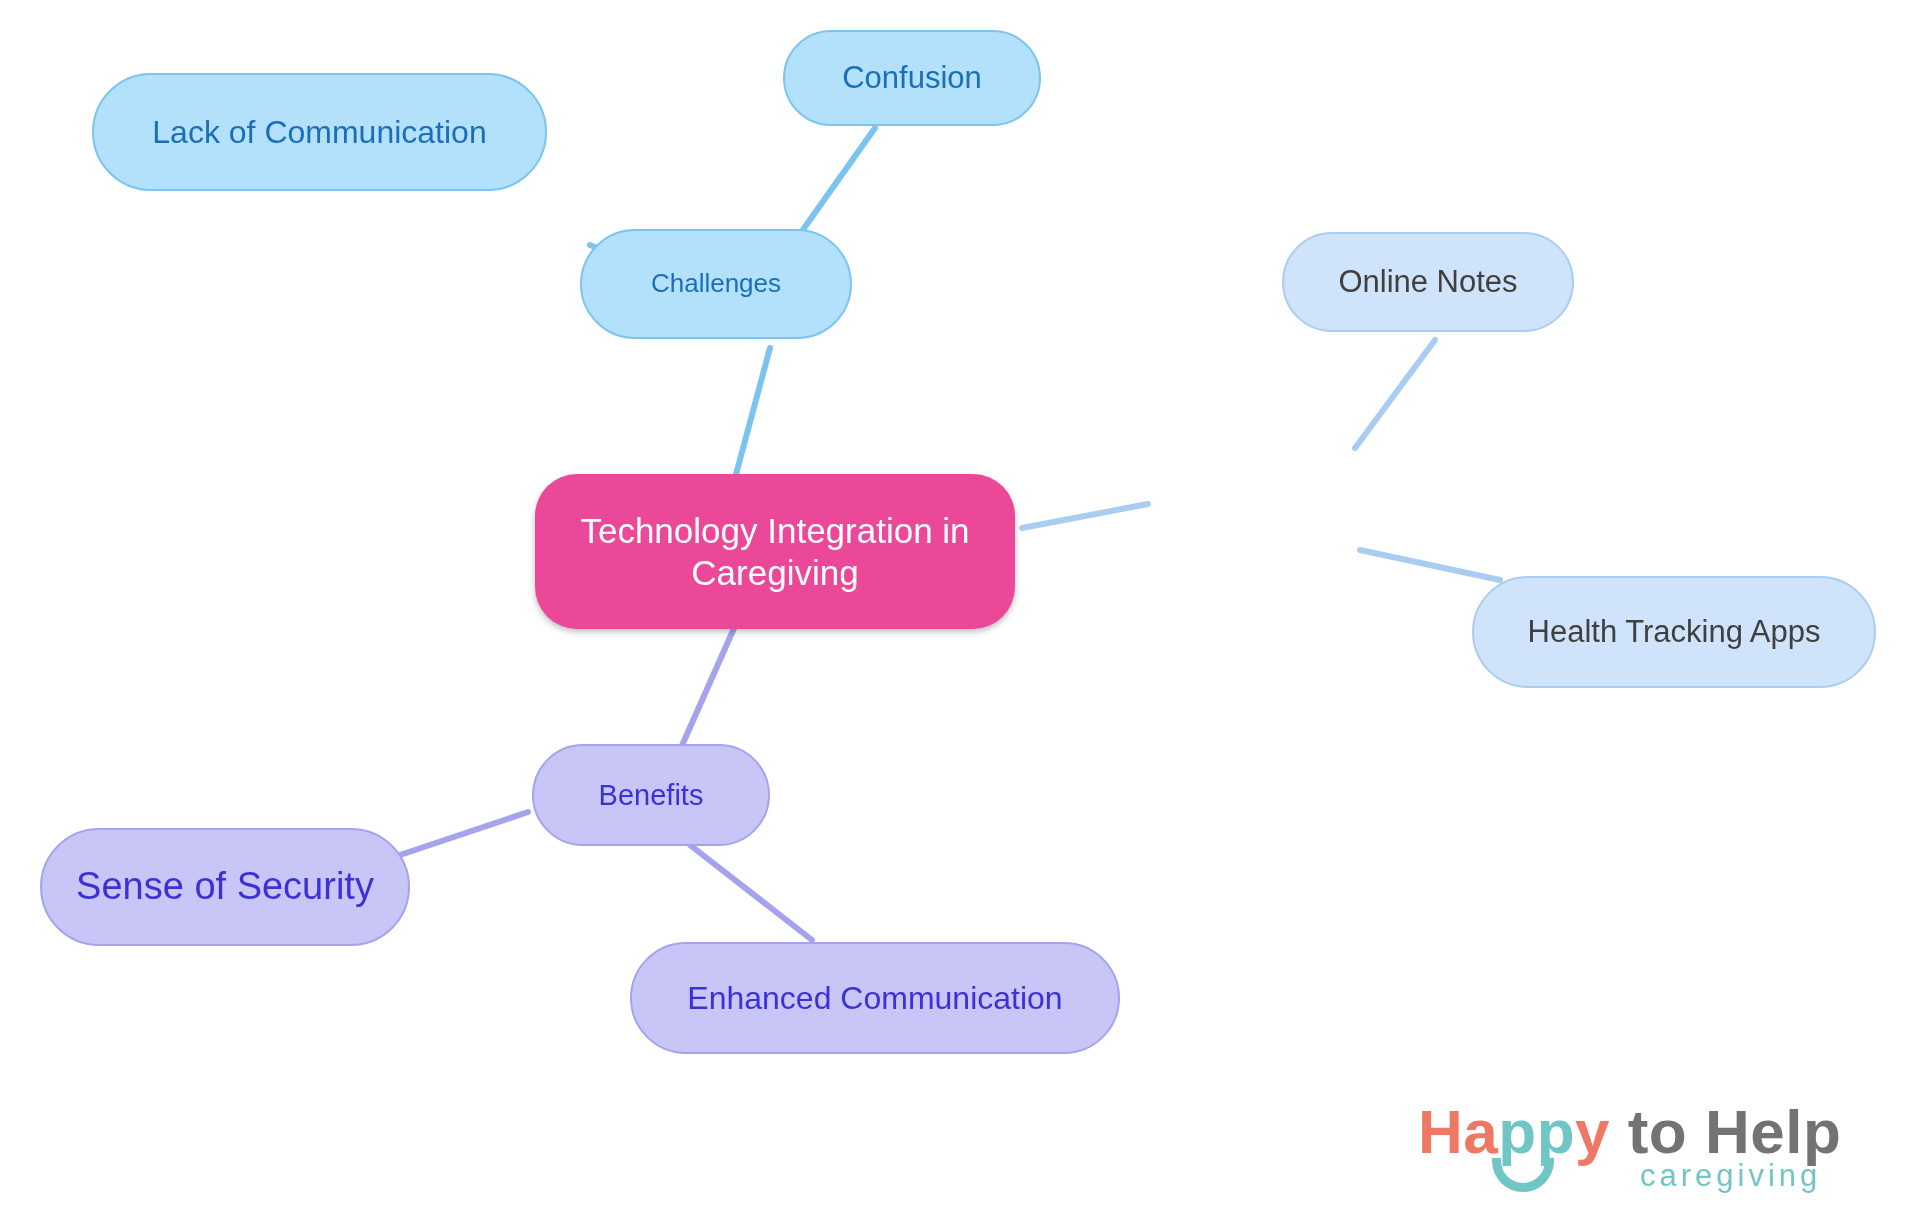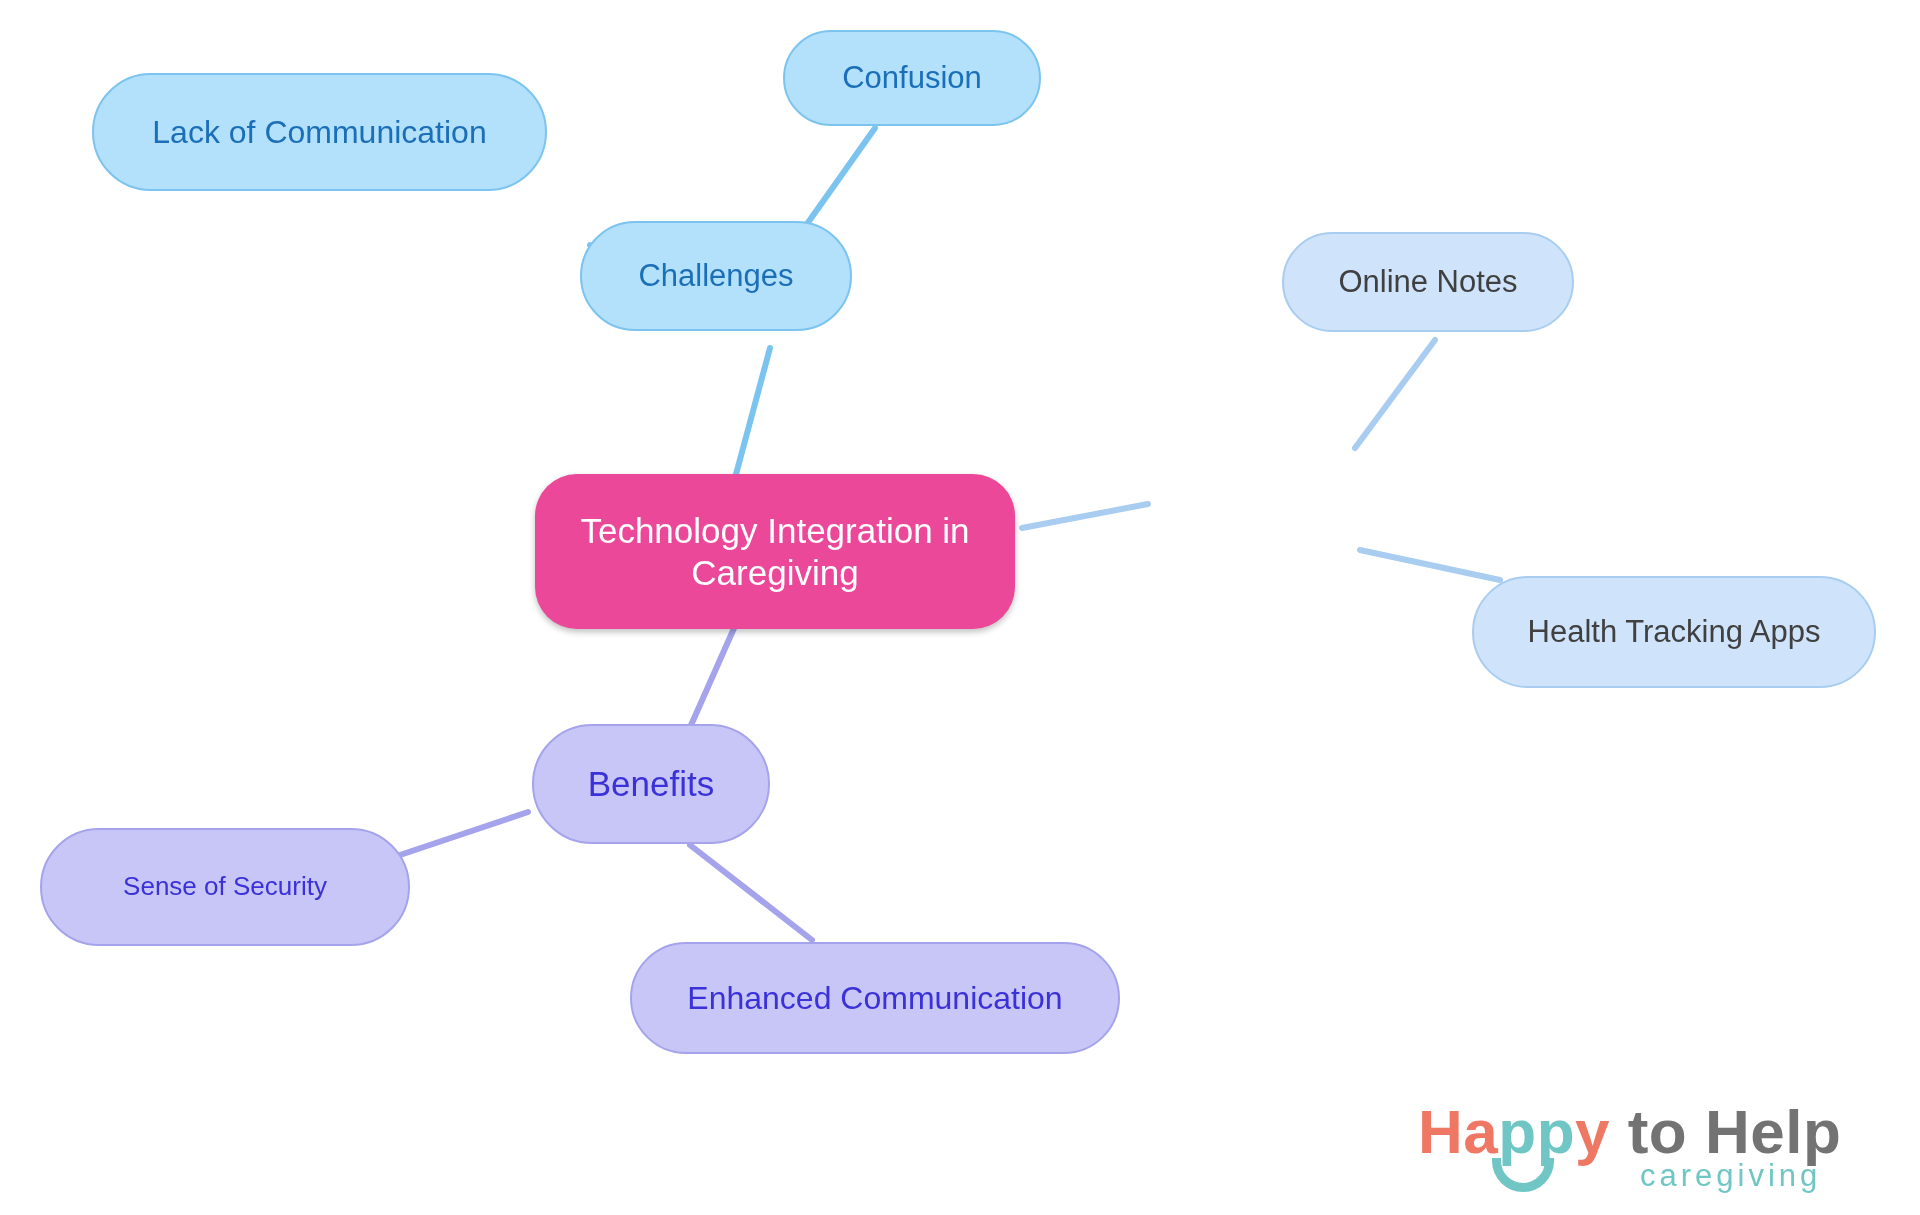--- a/index.html
+++ b/index.html
@@ -113,34 +113,34 @@
     <line x1="1360" y1="550" x2="1500" y2="580" stroke="#A8CDF0" stroke-width="6" stroke-linecap="round"></line>
 
     <line x1="735" y1="626" x2="680" y2="750" stroke="#A5A3EC" stroke-width="6" stroke-linecap="round"></line>
     <line x1="528" y1="812" x2="400" y2="855" stroke="#A5A3EC" stroke-width="6" stroke-linecap="round"></line>
     <line x1="690" y1="845" x2="812" y2="940" stroke="#A5A3EC" stroke-width="6" stroke-linecap="round"></line>
   </svg>
 
   <div class="node node-root" style="left:535px; top:474px; width:480px; height:155px;">Technology Integration in
 Caregiving</div>
 
-  <div class="node node-challenge" style="left:580px; top:221px; width:272px; height:110px; font-size:31px;">Challenges</div>
+  <div class="node node-challenge" style="left:580px; top:229px; width:272px; height:110px; font-size:26px;">Challenges</div>
 
   <div class="node node-challenge" style="left:92px; top:73px; width:455px; height:118px; font-size:32px;">Lack of Communication</div>
 
   <div class="node node-challenge" style="left:783px; top:30px; width:258px; height:96px; font-size:31px;">Confusion</div>
 
 
   <div class="node node-solution" style="left:1282px; top:232px; width:292px; height:100px; font-size:31px;">Online Notes</div>
 
   <div class="node node-solution" style="left:1472px; top:576px; width:404px; height:112px; font-size:31px;text-align:right;">Health Tracking Apps</div>
 
-  <div class="node node-benefit" style="left:532px; top:724px; width:238px; height:120px; font-size:35px;">Benefits</div>
+  <div class="node node-benefit" style="left:532px; top:744px; width:238px; height:102px; font-size:29px;">Benefits</div>
 
-  <div class="node node-benefit" style="left:40px; top:828px; width:370px; height:118px; font-size:26px;">Sense of Security</div>
+  <div class="node node-benefit" style="left:40px; top:828px; width:370px; height:118px; font-size:38px;">Sense of Security</div>
 
   <div class="node node-benefit" style="left:630px; top:942px; width:490px; height:112px; font-size:32px;">Enhanced Communication</div>
 
   <div class="logo">
     <div class="logo-word">
       <span style="color:#EF7865;">Ha</span><span style="color:#6FC6C4;">pp</span><span style="color:#EF7865;">y</span><span style="color:#737373;"> to Help</span>
     </div>
     <div class="logo-smile"></div>
     <div class="logo-tag" style="color:#6FC6C4;">caregiving</div>
   </div>

